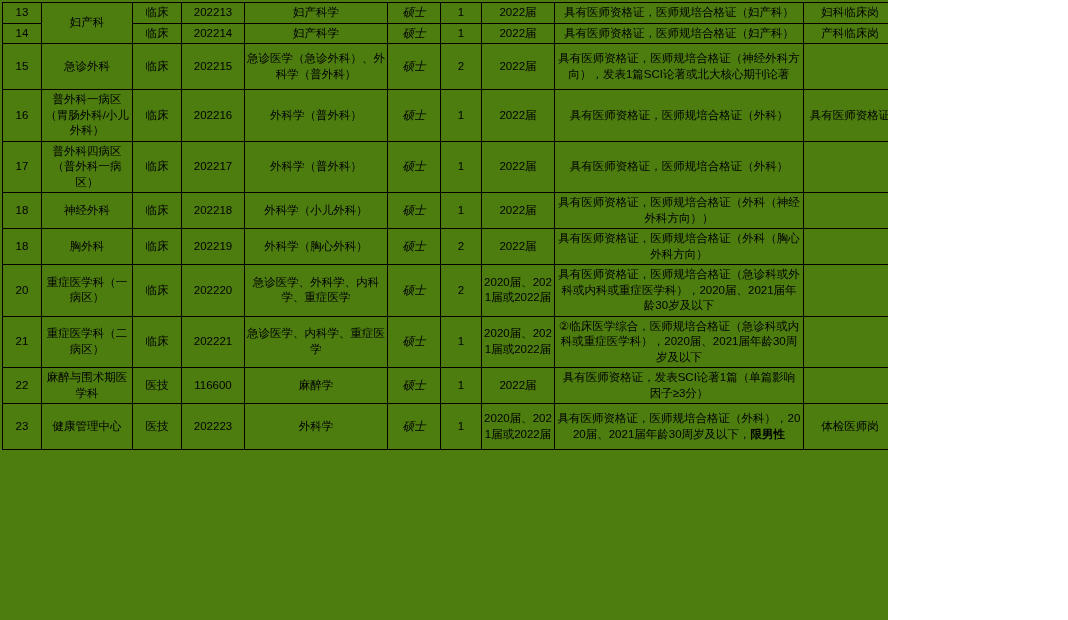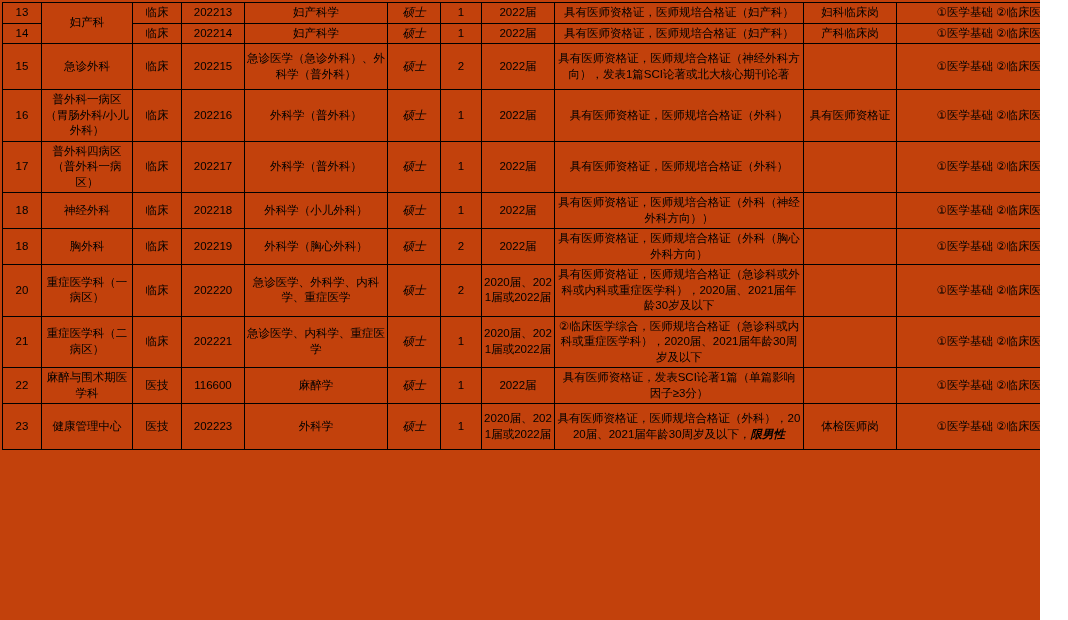--- a/index.html
+++ b/index.html
@@ -5,25 +5,25 @@
   html, body {
     margin: 0;
     padding: 0;
     background: #ffffff;
   }
   body {
     font-family: "Liberation Sans", "DejaVu Sans", sans-serif;
     color: #000000;
   }
   .sheet {
-    width: 1040px;
+    width: 888px;
     height: 620px;
     position: relative;
     overflow: hidden;
-    background: #c2410c;
+    background: #4d7c0f;
   }
   table.recruit {
     border-collapse: collapse;
     table-layout: fixed;
     width: 1064px;
     margin-left: 2px;
     margin-top: 2px;
   }
   table.recruit td {
     border: 1px solid #000000;
@@ -40,21 +40,21 @@
   td.c-code     { width: 58px; }
   td.c-major    { width: 138px; }
   td.c-degree   { width: 48px; font-style: italic; }
   td.c-num      { width: 36px; }
   td.c-year     { width: 68px; }
   td.c-cond     { width: 244px; text-align: left; padding-left: 4px; }
   td.c-post     { width: 88px; }
   td.c-exam     { width: 214px; text-align: left; padding-left: 6px; }
 
   td.cond-text { text-align: left; }
-  .bold { font-weight: bold; font-style: italic; }
+  .bold { font-weight: bold; }
   .tall { height: 46px; }
 </style>
 </head>
 <body>
 
 <div class="sheet">
   <table class="recruit">
     <tbody>
 
       <tr>

